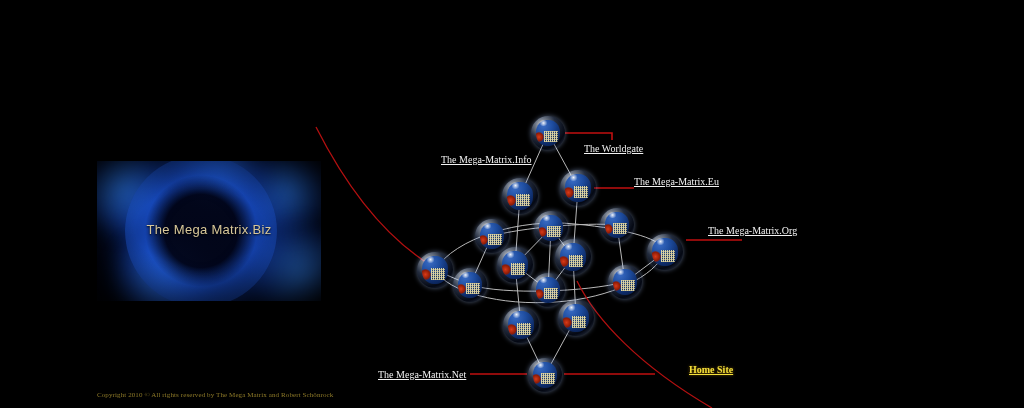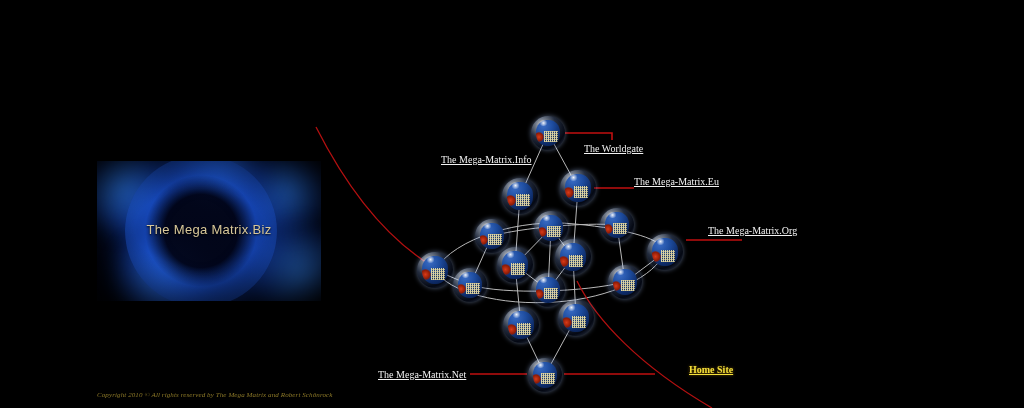--- a/index.html
+++ b/index.html
@@ -73,21 +73,21 @@
     position:absolute;color:#f2f2f2;font-family:"Liberation Serif",serif;
     font-size:10px;line-height:12px;white-space:nowrap;
     text-shadow:0 0 2px rgba(0,0,0,.9);
     text-decoration:underline;
   }
   .lbl.gold{color:#f5e03a;font-weight:bold;font-size:10px;
             text-shadow:0 0 3px rgba(160,120,0,.8);}
   #copyright{
     position:absolute;left:97px;top:391px;white-space:nowrap;
     font-family:"Liberation Serif",serif;font-size:7px;line-height:9px;
-    color:#8e7a28;letter-spacing:.1px;font-style:italic;
+    color:#8e7a28;letter-spacing:.1px;
   }
 </style>
 </head>
 <body>
 
 <div id="stage">
 
 
   <div id="thumb">
     <div class="neb" style="left:-20px;top:-18px;width:96px;height:92px;background:radial-gradient(circle,#2f7fe8 0%,rgba(20,70,190,.35) 58%,rgba(0,0,0,0) 78%);"></div>

